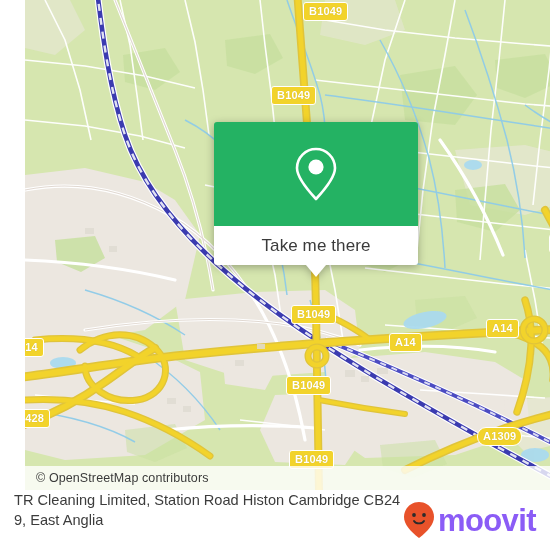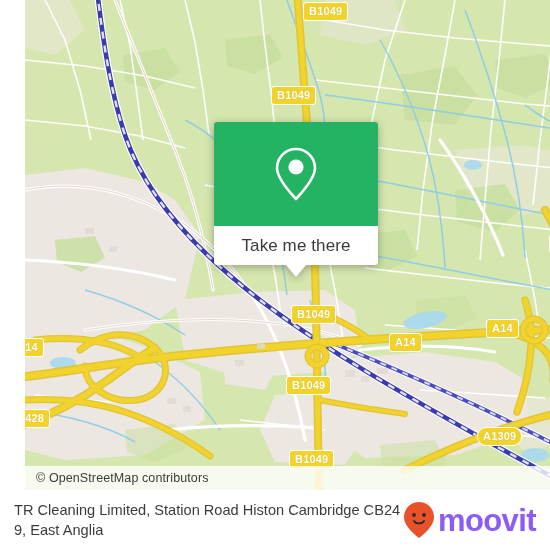--- a/index.html
+++ b/index.html
@@ -40,21 +40,21 @@
     color:#4a4a48;
     white-space:nowrap;
     text-shadow:
        1px 0 2px #fff, -1px 0 2px #fff, 0 1px 2px #fff, 0 -1px 2px #fff,
        1px 1px 2px #fff, -1px -1px 2px #fff;
   }
 
   
   #popup{
     position:absolute;
-    left:189px; top:122px; width:164px;
+    left:189px; top:122px; width:204px;
     border-radius:15px;
     filter:drop-shadow(0 2px 4px rgba(0,0,0,.30));
   }
   #popup-top{
     background:#24b263;
     border-radius:3px 3px 0 0;
     height:104px;
     display:flex; align-items:center; justify-content:center;
   }
   #popup-bottom{
@@ -86,21 +86,21 @@
   }
   #attrib-text{
     font-size:12.5px; color:#3a3a3a; padding-left:11px;
     letter-spacing:.1px;
   }
 
   
   #footer{
     position:absolute; left:0; top:490px; width:550px; height:60px;
     background:#ffffff;
-    display:flex; align-items:center; justify-content:space-between;
+    display:flex; justify-content:space-between;
     padding:0 14px 0 14px;
   }
   #footer-title{
     font-size:14.6px;
     color:#3c3c3c;
     line-height:20px;
     max-width:400px;
   }
   #brand{ display:flex; align-items:center; gap:2px; }
   #brand-word{

